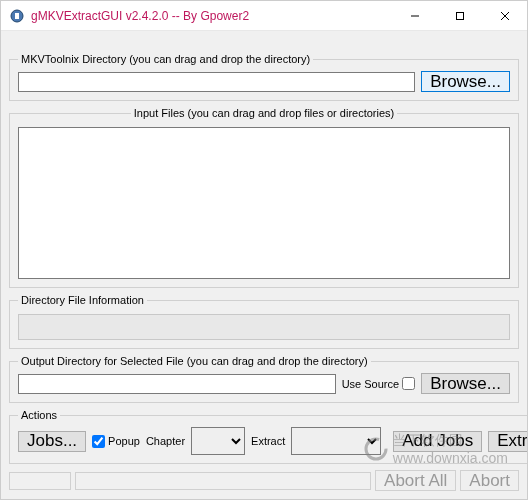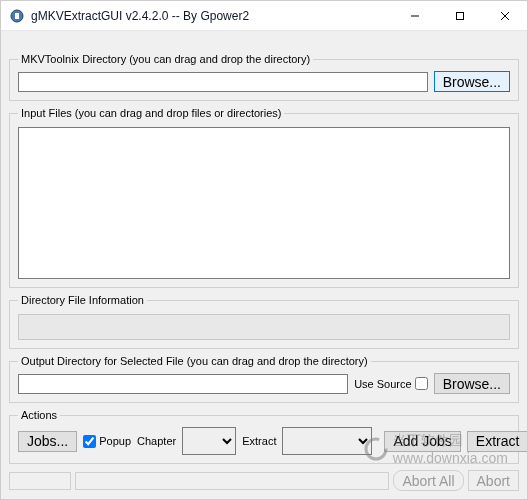--- a/index.html
+++ b/index.html
@@ -30,21 +30,21 @@
     padding-left: 8px;
   }
   .titlebar .app-icon {
     width: 16px; height: 16px;
     margin-right: 6px;
     display: inline-flex;
     align-items: center;
   }
   .titlebar .title-text {
     font-size: 12px;
-    color: #0f172a;
+    color: #be185d;
     flex: 1;
   }
   .win-controls {
     display: flex;
     height: 100%;
   }
   .win-btn {
     width: 45px;
     display: flex;
     align-items: center;
@@ -82,21 +82,21 @@
     font-family: inherit;
     font-size: 11px;
     padding: 0 3px;
   }
   input.text:read-only { background: #fff; }
   .btn {
     height: 21px;
     border: 1px solid #adadad;
     background: #e1e1e1;
     font-family: inherit;
-    font-size: 14px;
+    font-size: 17px;
     padding: 9px 8px;
     min-width: 52px;
     cursor: default;
     display: inline-flex;
     align-items: center;
     justify-content: center;
   }
   .btn.browse-hl {
     border: 1px solid #0078d7;
     background: #e5f1fb;
@@ -107,20 +107,21 @@
     background: #efefef;
   }
   .files-box {
     flex: 1;
     border: 1px solid #7a7a7a;
     background: #fff;
     margin-top: 2px;
   }
   fieldset.input-files {
     flex: 1;
+    text-align: center;
   }
   fieldset.input-files .inner {
     height: 100%;
     display: flex;
     flex-direction: column;
   }
   .sel-info-box {
     height: 26px;
     background: #e8e8e8;
     border: 1px solid #c8c8c8;
@@ -241,21 +242,21 @@
         </select>
         <span class="spacer"></span>
         <button class="btn">Add Jobs</button>
         <button class="btn">Extract</button>
       </div>
     </fieldset>
 
     <div class="row" style="gap:4px;">
       <div class="footer-cell" style="width:62px;height:18px;"></div>
       <div class="footer-cell" style="flex:1;height:18px;"></div>
-      <button class="btn disabled" style="min-width:60px;border-radius:9px;">Abort All</button>
+      <button class="btn disabled" style="min-width:60px;">Abort All</button>
       <button class="btn disabled" style="min-width:50px;">Abort</button>
     </div>
 
   </div>
 </div>
 
 <div class="watermark">
   <div style="display:flex;align-items:center;gap:4px;">
     <svg width="26" height="26" viewBox="0 0 26 26">
         <circle cx="13" cy="13" r="10" fill="none" stroke="rgba(128,128,128,0.55)" stroke-width="3" stroke-dasharray="50 12"></circle>

